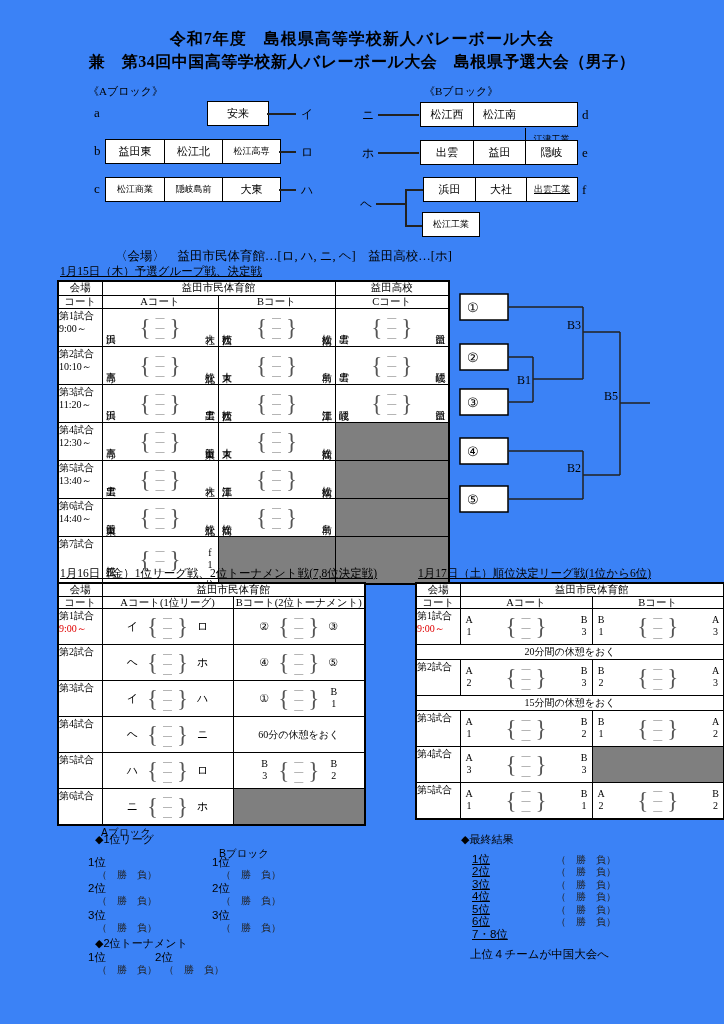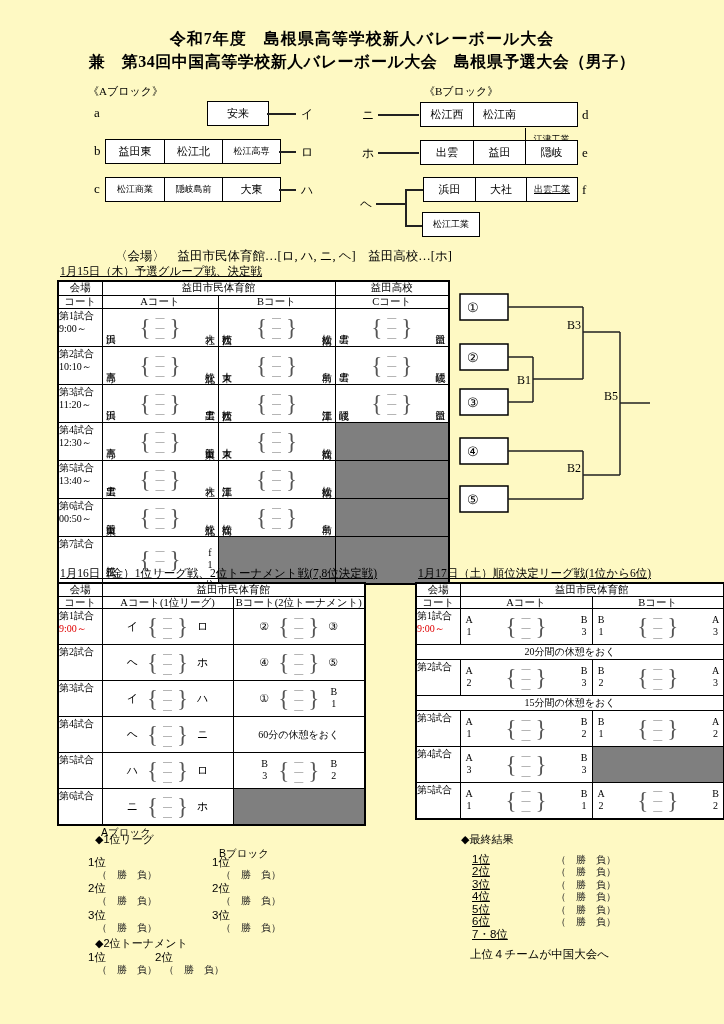--- a/index.html
+++ b/index.html
@@ -1,16 +1,16 @@
 <!DOCTYPE html>
 <html><head>
 <meta charset="utf-8">
 <style>
   html,body{margin:0;padding:0;background:#e8e8e8;}
-  .page{position:relative;width:724px;height:1024px;background:#fef9c3;margin:0 auto;
+  .page{position:relative;width:724px;height:1024px;background:#3b82f6;margin:0 auto;
         font-family:"Liberation Serif","DejaVu Serif",serif;color:#000;overflow:hidden;}
   .abs{position:absolute;}
   .title1{top:29px;left:0;width:100%;text-align:center;font-size:16px;font-weight:600;letter-spacing:1px;}
   .title2{top:52px;left:0;width:100%;text-align:center;font-size:16px;font-weight:600;letter-spacing:0.5px;}
   .block-label{font-size:11px;}
   .tag-label{font-size:13px;}
   .pool-label{font-size:12px;}
   .tgroup{position:absolute;display:flex;border:1.5px solid #000;height:25px;box-sizing:border-box;background:#fff;}
   .tcell{display:flex;align-items:center;justify-content:center;height:100%;box-sizing:border-box;}
   .hl{position:absolute;height:1.5px;background:#222;}
@@ -301,21 +301,21 @@
                 <span class="brace">}</span>
               </span>
               <span class="team v">松江南</span>
             </div>
           </td>
           <td class="gray"></td>
         </tr>
         <tr style="height:38px">
           <td class="mt">
             <div>第6試合</div>
-            <div class="time">00:50～</div>
+            <div class="time">14:40～</div>
           </td>
           <td>
             <div class="mcell edge">
               <span class="team v">益田東</span>
               <span class="bgrp">
                 <span class="brace">{</span>
                 <span class="dashes">
                   <span>―</span>
                   <span>―</span>
                   <span>―</span>

